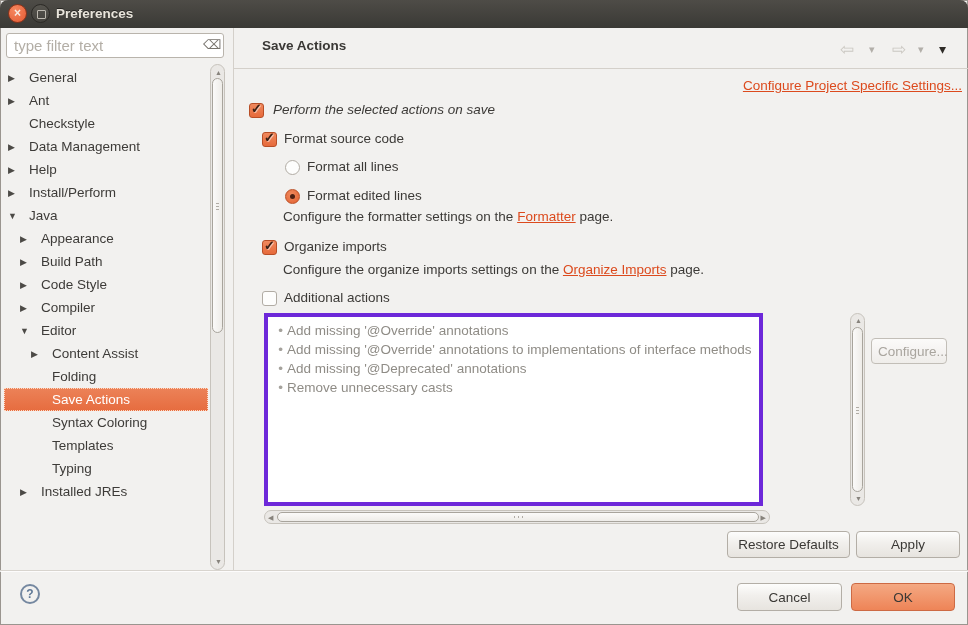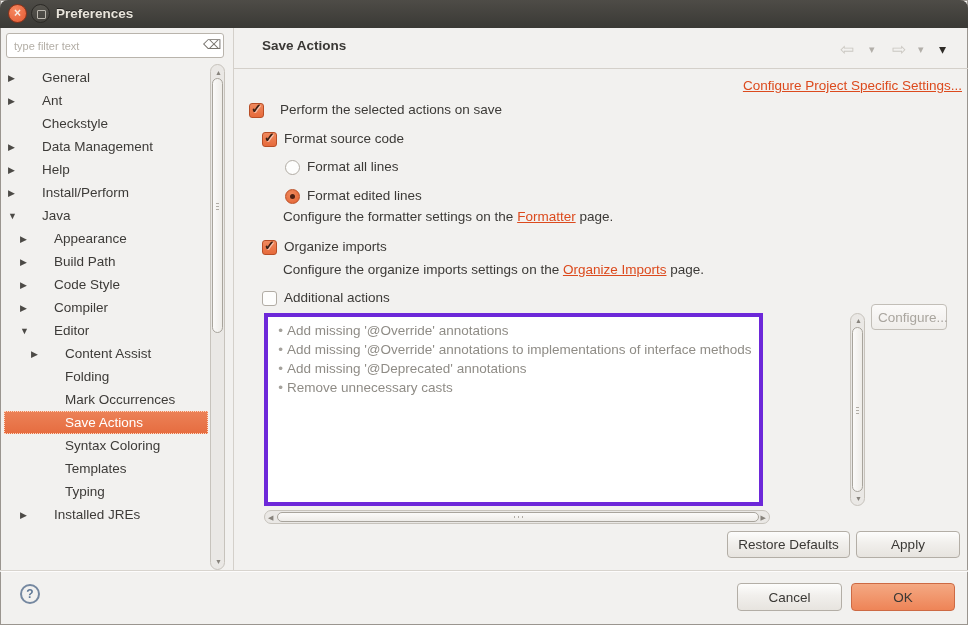--- a/index.html
+++ b/index.html
@@ -6,32 +6,32 @@
   .window{position:relative;width:968px;height:625px;background:#f2f1ef;overflow:hidden;outline:1px solid #9a958f;outline-offset:-1px;}
   
   .titlebar{position:absolute;left:0;top:0;width:968px;height:28px;background:linear-gradient(#4e4c47,#3a3935);border-radius:8px 8px 0 0;}
   .winbtn{position:absolute;top:4px;width:19px;height:19px;border-radius:50%;box-sizing:border-box;}
   .winbtn.close{left:8px;background:radial-gradient(circle at 35% 30%,#f6875f,#e25a33);border:1px solid #8e331a;}
   .winbtn.close span{position:absolute;left:0;top:0;width:17px;height:17px;line-height:16px;text-align:center;color:#f7ece5;font-size:12px;font-weight:bold;}
   .winbtn.max{left:31px;background:linear-gradient(#57554f,#44423d);border:1px solid #2c2a26;}
   .winbtn.max i{position:absolute;left:5px;top:5px;width:7px;height:7px;border:1px solid #bcb8af;border-radius:1px;}
   .wintitle{position:absolute;left:56px;top:0;line-height:28px;font-size:13.5px;font-weight:bold;color:#e8e4db;text-shadow:0 -1px 0 rgba(0,0,0,.45);}
   
-  .filter{position:absolute;left:6px;top:33px;width:218px;height:25px;box-sizing:border-box;border:1px solid #b9b4ac;border-radius:3px;background:#fff;padding:0 26px 0 7px;font-family:"Liberation Sans",sans-serif;font-size:11px;color:#3c3a37;outline:none;}
+  .filter{position:absolute;left:6px;top:33px;width:218px;height:25px;box-sizing:border-box;border:1px solid #b9b4ac;border-radius:3px;background:#fff;padding:0 26px 0 7px;font-family:"Liberation Sans",sans-serif;font-size:15px;color:#3c3a37;outline:none;}
   .filter::placeholder{color:#b3aea6;}
   .clear-ic{position:absolute;left:203px;top:37px;font-size:13px;color:#77736d;cursor:default;}
   .tree{position:absolute;left:0;top:64px;width:209px;height:506px;overflow:hidden;padding-top:2px;box-sizing:border-box;}
   .tree-row{height:23px;line-height:23px;margin-left:4px;width:204px;box-sizing:border-box;font-size:13.5px;color:#3d3b38;white-space:nowrap;}
   .tree-row.lvl0{padding-left:4px;}
   .tree-row.lvl1{padding-left:16px;}
   .tree-row.lvl2{padding-left:27px;}
   .tree-row.selected{background:linear-gradient(#ec8258,#e66c3f);color:#ffffff;outline:1px dotted #ffd9c2;outline-offset:-1px;}
   .tree-arrow{display:inline-block;width:13px;font-size:9px;color:#4c4a46;vertical-align:middle;}
   .tree-row.selected .tree-arrow{color:#fff;}
-  .tree-label{margin-left:21px;}
+  .tree-label{margin-left:8px;}
   .vdivider{position:absolute;left:233px;top:28px;width:1px;height:542px;background:#d4d0ca;}
   
   .sb-track{position:absolute;background:#eae8e5;border:1px solid #c7c3bc;border-radius:9px;box-sizing:border-box;}
   .sb-thumb{position:absolute;background:linear-gradient(90deg,#fbfaf9,#eeece8);border:1px solid #a8a49c;border-radius:8px;box-sizing:border-box;}
   .sb-thumb.h{background:linear-gradient(#fbfaf9,#eeece8);}
   .sb-arrow{position:absolute;font-size:7px;color:#87837c;line-height:7px;}
   .vgrip{position:absolute;left:3px;right:3px;top:50%;height:1px;background:#b0aca5;box-shadow:0 -3px 0 #b0aca5,0 3px 0 #b0aca5;}
   .hgrip{position:absolute;top:3px;bottom:3px;left:50%;width:1px;background:#b0aca5;box-shadow:-4px 0 0 #b0aca5,4px 0 0 #b0aca5;}
   
   .page-title{position:absolute;left:262px;top:38px;font-size:13.5px;font-weight:bold;color:#3a3835;}
@@ -85,21 +85,20 @@
       <div class="tree-row lvl0"><span class="tree-arrow">▶</span><span class="tree-label">Help</span></div>
       <div class="tree-row lvl0"><span class="tree-arrow">▶</span><span class="tree-label">Install/Perform</span></div>
       <div class="tree-row lvl0"><span class="tree-arrow">▼</span><span class="tree-label">Java</span></div>
       <div class="tree-row lvl1"><span class="tree-arrow">▶</span><span class="tree-label">Appearance</span></div>
       <div class="tree-row lvl1"><span class="tree-arrow">▶</span><span class="tree-label">Build Path</span></div>
       <div class="tree-row lvl1"><span class="tree-arrow">▶</span><span class="tree-label">Code Style</span></div>
       <div class="tree-row lvl1"><span class="tree-arrow">▶</span><span class="tree-label">Compiler</span></div>
       <div class="tree-row lvl1"><span class="tree-arrow">▼</span><span class="tree-label">Editor</span></div>
       <div class="tree-row lvl2"><span class="tree-arrow">▶</span><span class="tree-label">Content Assist</span></div>
       <div class="tree-row lvl2"><span class="tree-arrow"></span><span class="tree-label">Folding</span></div>
-      <div class="tree-row lvl2"><span class="tree-arrow"></span><span class="tree-label">Mark Occurrences</span></div>
       <div class="tree-row lvl2 selected"><span class="tree-arrow"></span><span class="tree-label">Save Actions</span></div>
       <div class="tree-row lvl2"><span class="tree-arrow"></span><span class="tree-label">Syntax Coloring</span></div>
       <div class="tree-row lvl2"><span class="tree-arrow"></span><span class="tree-label">Templates</span></div>
       <div class="tree-row lvl2"><span class="tree-arrow"></span><span class="tree-label">Typing</span></div>
       <div class="tree-row lvl1"><span class="tree-arrow">▶</span><span class="tree-label">Installed JREs</span></div>
     </div>
 
   <div class="sb-track" style="left:210px;top:64px;width:15px;height:506px;">
     <span class="sb-arrow" style="left:4px;top:4px;">▲</span>
     <div class="sb-thumb" style="left:1px;right:1px;top:13px;height:255px;">
@@ -116,21 +115,21 @@
   <span class="nav-ic" style="left:892px;font-size:17px;color:#cbc8c2;">⇨</span>
   <span class="nav-ic" style="left:918px;top:43px;font-size:11px;color:#b2afa9;">▾</span>
   <span class="nav-ic" style="left:939px;top:41px;font-size:14px;color:#2e2b27;">▾</span>
   <div class="header-line"></div>
 
   <a class="link proj-link">Configure Project Specific Settings...</a>
 
   <span class="checkbox checked" style="left:249px;top:103px;">
       <span class="check">✓</span>
     </span>
-  <span class="row-label" style="left:280px;top:102px;">Perform the selected actions on save</span>
+  <span class="row-label" style="left:273px;top:102px;font-style:italic;">Perform the selected actions on save</span>
 
   <span class="checkbox checked" style="left:262px;top:132px;">
       <span class="check">✓</span>
     </span>
   <span class="row-label" style="left:284px;top:131px;">Format source code</span>
 
   <span class="radio" style="left:285px;top:160px;"></span>
   <span class="row-label" style="left:307px;top:159px;">Format all lines</span>
 
   <span class="radio selected" style="left:285px;top:189px;">
@@ -166,21 +165,21 @@
   </div>
 
   <div class="sb-track" style="left:264px;top:510px;width:506px;height:14px;">
     <span class="sb-arrow" style="left:3px;top:3px;">◀</span>
     <div class="sb-thumb h" style="top:1px;bottom:1px;left:12px;width:482px;">
         <div class="hgrip"></div>
       </div>
     <span class="sb-arrow" style="right:3px;top:3px;">▶</span>
   </div>
 
-  <button class="btn disabled" style="left:871px;top:304px;width:76px;height:26px;">Configure...</button>
+  <button class="btn disabled" style="left:871px;top:338px;width:76px;height:26px;">Configure...</button>
   <button class="btn" style="left:727px;top:531px;width:123px;height:27px;">Restore Defaults</button>
   <button class="btn" style="left:856px;top:531px;width:104px;height:27px;">Apply</button>
 
   <div class="bottom-line"></div>
 
   <div class="help">
       <span>?</span>
     </div>
   <button class="btn" style="left:737px;top:583px;width:105px;height:28px;">Cancel</button>
   <button class="btn ok" style="left:851px;top:583px;width:104px;height:28px;">OK</button>

